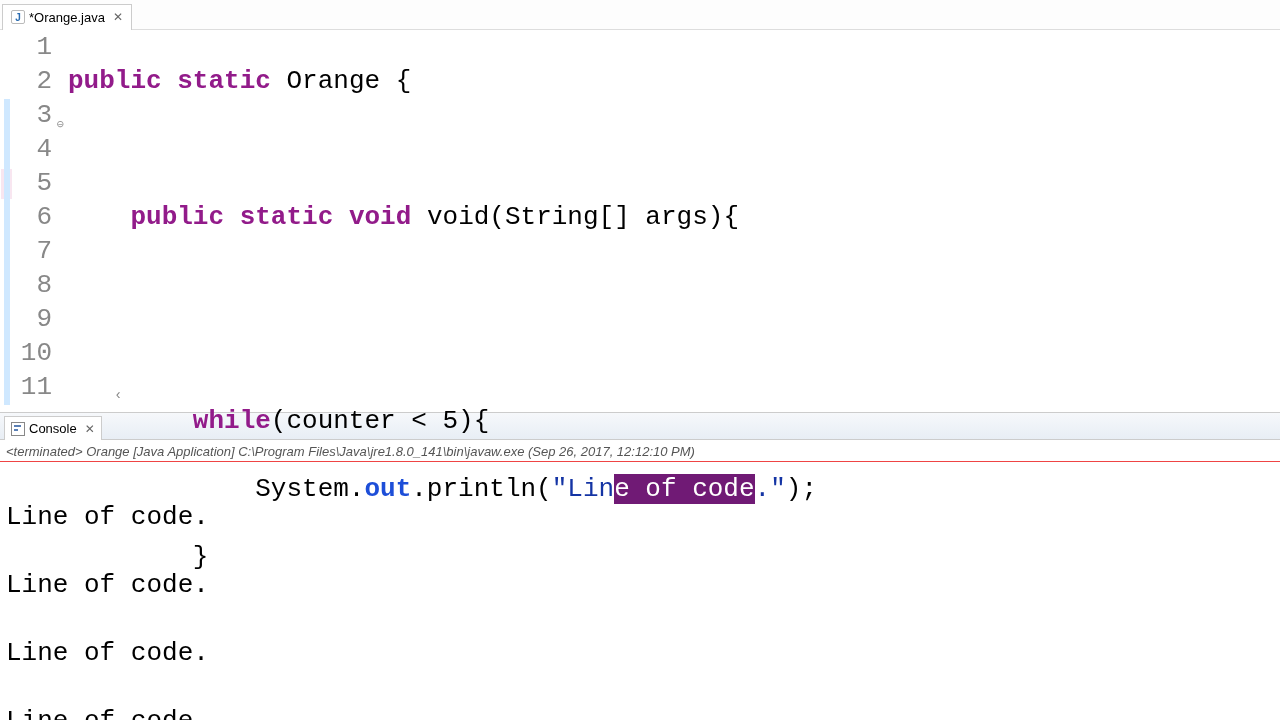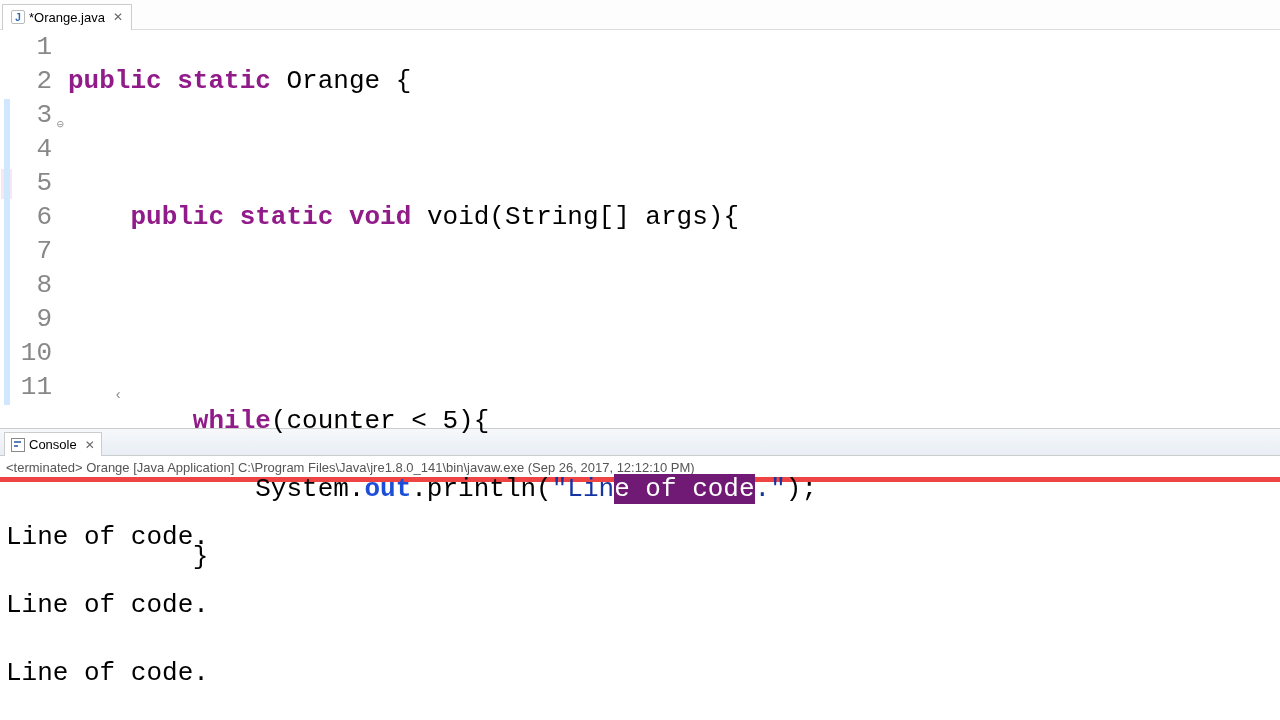--- a/index.html
+++ b/index.html
@@ -135,21 +135,21 @@
   .console-tabbar {
     display: flex;
     align-items: center;
     background: linear-gradient(#f6f8fb,#e8eef5);
     border-top: 1px solid #ccc;
     border-bottom: 1px solid #ccc;
     height: 28px;
     font-family: "Segoe UI", Tahoma, sans-serif;
     font-size: 13px;
     padding-left: 4px;
-    margin-top: 18px;
+    margin-top: 2px;
   }
   .console-tab {
     display: flex;
     align-items: center;
     gap: 4px;
     padding: 2px 6px;
     background: #fff;
     border: 1px solid #ccc;
     border-bottom: none;
     margin-top: 4px;
@@ -175,21 +175,22 @@
     position: absolute;
     left: 2px; top: 6px;
     width: 4px; height: 2px;
     background: #5a7fb5;
   }
   .console-status {
     font-family: "Segoe UI", Tahoma, sans-serif;
     font-size: 13px;
     color: #555;
     padding: 4px 6px 2px 6px;
-    border-bottom: 5px solid #ef4444;
+    border-bottom: 1px solid #ef4444;
+    font-style: italic;
   }
   .console-output {
     font-size: 26px;
     line-height: 34px;
     padding: 4px 6px;
     white-space: pre;
   }
   .console-output .row { height: 34px; }
 </style>
 </head>

